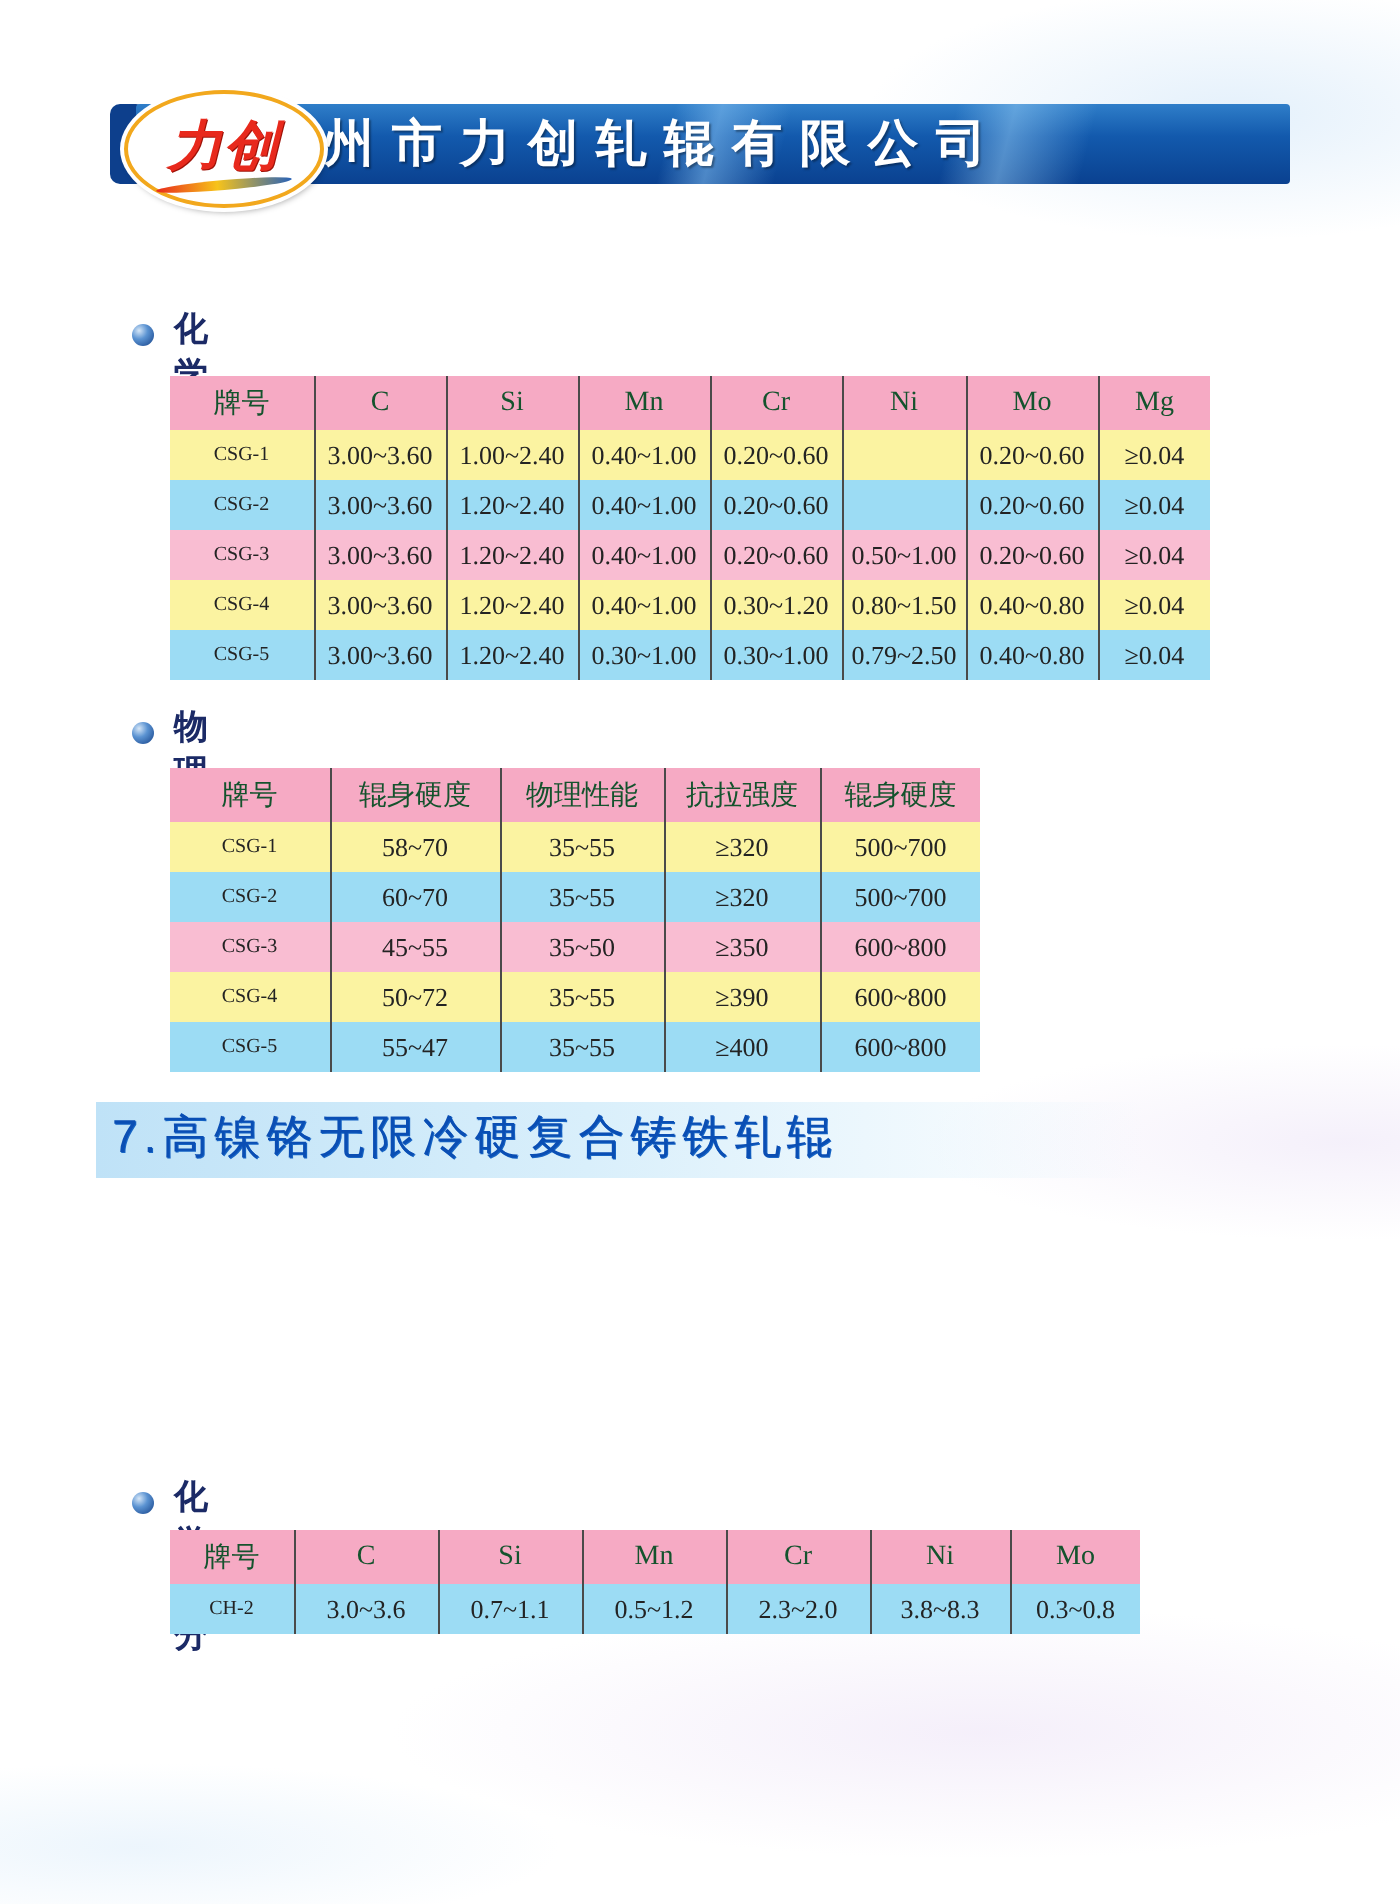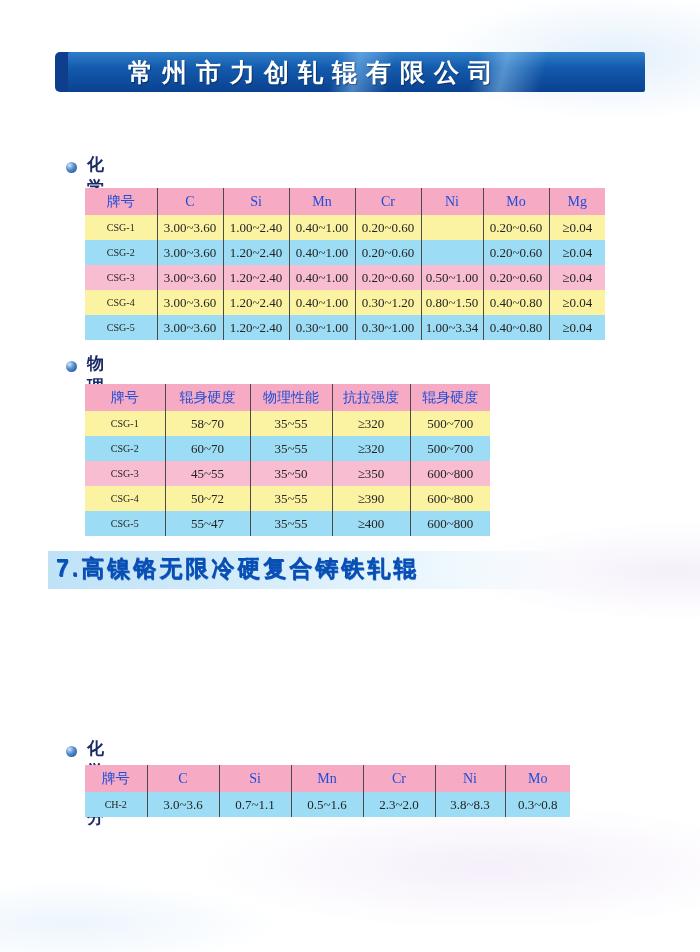--- a/index.html
+++ b/index.html
@@ -65,56 +65,60 @@
 
   
   table.tbl { position:absolute; border-collapse:collapse; table-layout:fixed; }
   .tbl th, .tbl td {
     text-align:center; vertical-align:middle; padding:0;
     border-left:1px solid #4a4a4a; overflow:hidden; white-space:nowrap;
   }
   .tbl th:first-child, .tbl td:first-child { border-left:none; }
   .tbl th {
     height:27px; font-family:"Liberation Serif", serif;
-    font-weight:normal; font-size:14px; color:#1d4ed8;
+    font-weight:normal; font-size:14px; color:#14532d;
   }
   .tbl td {
     height:25px; font-family:"Liberation Serif", serif;
     font-size:13px; color:#232323;
   }
   .tbl td:first-child { font-size:10px; }
 
   #table-csg-chem { left:85px; top:188px; width:520px; }
   #table-csg-phys { left:85px; top:384px; width:405px; }
   #table-ch-chem  { left:85px; top:765px; width:485px; }
 
   
   .product-band {
     position:absolute; left:48px; top:551px; width:545px; height:38px;
     background:linear-gradient(to right, #bfe2f7 0%, #d9effb 45%, rgba(223,242,252,0) 96%);
   }
   .product-heading {
     position:absolute; left:56px; top:553px;
-    font-size:23px; font-weight:bold; color:#0a4eb4; letter-spacing:3px;
+    font-size:23px; font-weight:normal; color:#0a4eb4; letter-spacing:3px;
     text-shadow:0.5px 0.5px 0 #1664c4;
   }
   .product-paragraph {
     position:absolute; left:57px; top:596px; width:592px;
     font-size:15.5px; line-height:25.5px; color:#3a3a3a;
     text-align:justify; text-indent:2em; letter-spacing:0.5px;
   }
 </style>
 </head>
 <body>
 
 <div class="page">
 
   <div class="banner-tab"></div>
   <div class="banner"></div>
   <div class="company-name">常州市力创轧辊有限公司</div>
+  <div class="logo">
+    <span class="logo-text">力创</span>
+    <span class="logo-ribbon"></span>
+  </div>
 
   <div class="sec-title" style="left:0; top:157px;">
     <span class="bullet" style="top:5px;"></span>
     <span class="sec-label">化学成分</span>
   </div>
 
   <table class="tbl" id="table-csg-chem">
     <colgroup>
       <col style="width:72px">
         <col style="width:66px">
@@ -177,21 +181,21 @@
           <td>0.80~1.50</td>
           <td>0.40~0.80</td>
           <td>≥0.04</td>
         </tr>
         <tr style="background: rgb(156, 220, 244);">
           <td>CSG-5</td>
           <td>3.00~3.60</td>
           <td>1.20~2.40</td>
           <td>0.30~1.00</td>
           <td>0.30~1.00</td>
-          <td>1.00~3.34</td>
+          <td>0.79~2.50</td>
           <td>0.40~0.80</td>
           <td>≥0.04</td>
         </tr>
       </tbody>
     </table>
 
   <div class="sec-title" style="left:0; top:356px;">
     <span class="bullet" style="top:5px;"></span>
     <span class="sec-label">物理性能</span>
   </div>
@@ -279,21 +283,21 @@
           <th>Cr</th>
           <th>Ni</th>
           <th>Mo</th>
         </tr>
       </thead>
       <tbody>
         <tr style="background: rgb(156, 220, 244);">
           <td>CH-2</td>
           <td>3.0~3.6</td>
           <td>0.7~1.1</td>
-          <td>0.5~1.6</td>
+          <td>0.5~1.2</td>
           <td>2.3~2.0</td>
           <td>3.8~8.3</td>
           <td>0.3~0.8</td>
         </tr>
       </tbody>
     </table>
 
 </div>
 
 </body></html>

